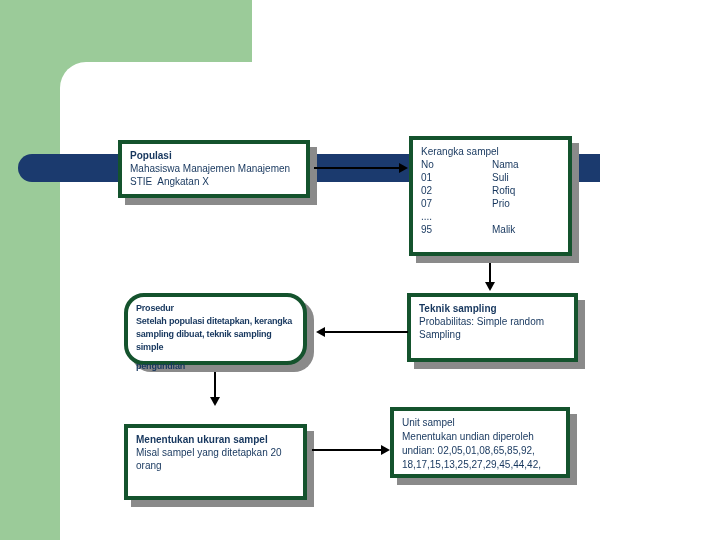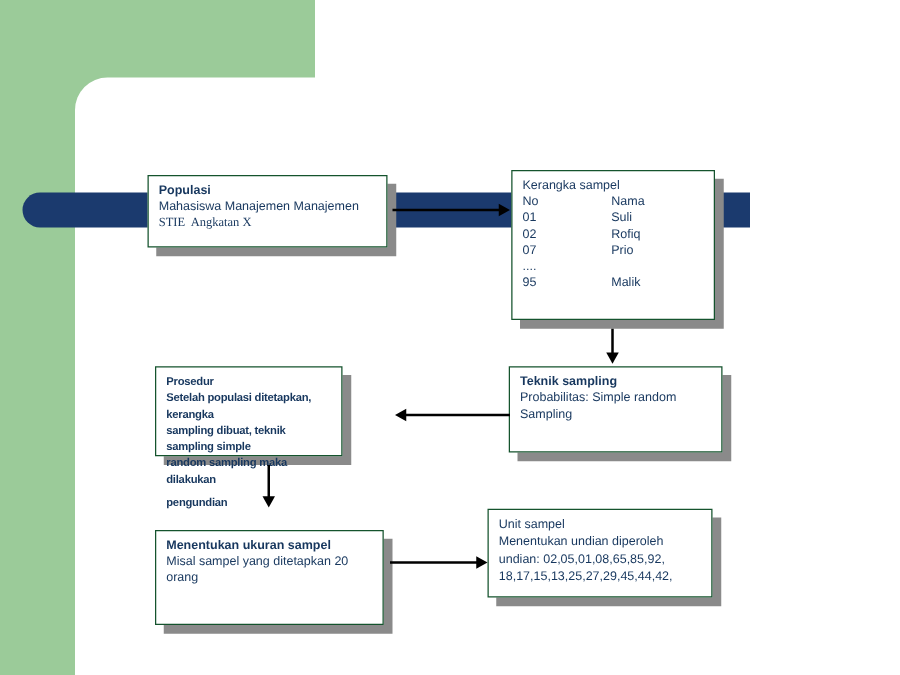--- a/index.html
+++ b/index.html
@@ -15,31 +15,31 @@
   }
   .slide-panel{
     position:absolute;left:60px;top:62px;right:0;bottom:0;
     background:#ffffff;border-top-left-radius:26px;z-index:1;
   }
   .navy-bar{
     position:absolute;left:18px;top:154px;width:582px;height:28px;
     background:#1B3A6E;border-radius:14px 0 0 14px;z-index:2;
   }
   .dbox{
-    position:absolute;background:#ffffff;border:1px solid #14532d;
+    position:absolute;background:#ffffff;border:4px solid #14532d;
     box-shadow:7px 7px 0 0 #8a8a8a;z-index:3;
     padding:5px 8px;box-sizing:border-box;
     font-size:10px;line-height:13px;color:#17375E;
   }
   .dbox .title{font-weight:bold;}
-  .pre{white-space:pre;font-family:Liberation Serif, serif;}
+  .pre{white-space:pre;}
   #box-populasi{left:118px;top:140px;width:192px;height:58px;}
   #box-kerangka{left:409px;top:136px;width:163px;height:120px;}
-  #box-prosedur{left:124px;top:293px;width:150px;height:72px;
-    font-size:9px;font-weight:bold;letter-spacing:-0.2px;line-height:13px;}
+  #box-prosedur{left:124px;top:293px;width:183px;height:72px;
+    font-size:9px;font-weight:bold;letter-spacing:-0.2px;line-height:13px;border-radius:20px;}
   #box-prosedur .gap-line{margin-top:6px;}
   #box-teknik{left:407px;top:293px;width:171px;height:69px;}
   #box-ukuran{left:124px;top:424px;width:183px;height:76px;}
   #box-unit{left:390px;top:407px;width:180px;height:71px;line-height:14px;}
   .krow{display:flex;}
   .kno{width:71px;flex:0 0 71px;}
   
   .arrow{position:absolute;z-index:4;}
   .hline{height:2px;background:#000;}
   .vline{width:2px;background:#000;}
@@ -95,21 +95,20 @@
   <div class="krow">
     <span class="kno">95</span>
     <span>Malik</span>
   </div>
 </div>
 
 <div class="dbox" id="box-prosedur">
   <div>Prosedur</div>
   <div>Setelah populasi ditetapkan, kerangka</div>
   <div>sampling dibuat, teknik sampling simple</div>
-  <div>random sampling maka dilakukan</div>
   <div class="gap-line">pengundian</div>
 </div>
 
 <div class="dbox" id="box-teknik">
   <div class="title">Teknik sampling</div>
   <div>Probabilitas: Simple random Sampling</div>
 </div>
 
 <div class="dbox" id="box-ukuran">
   <div class="title">Menentukan ukuran sampel</div>

